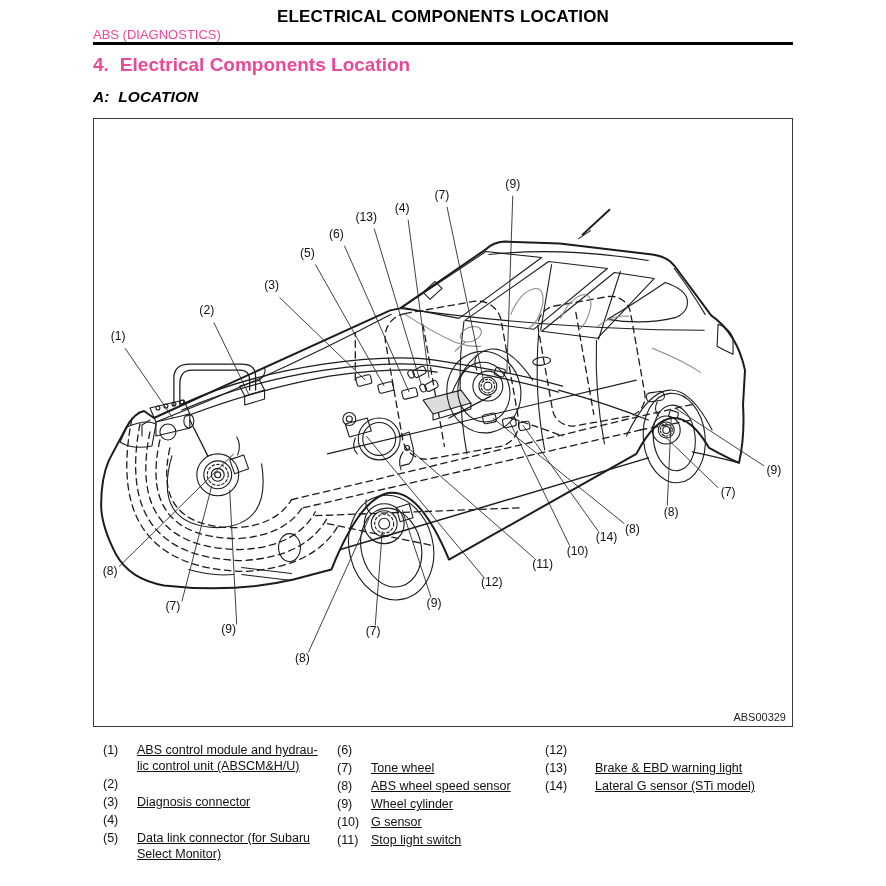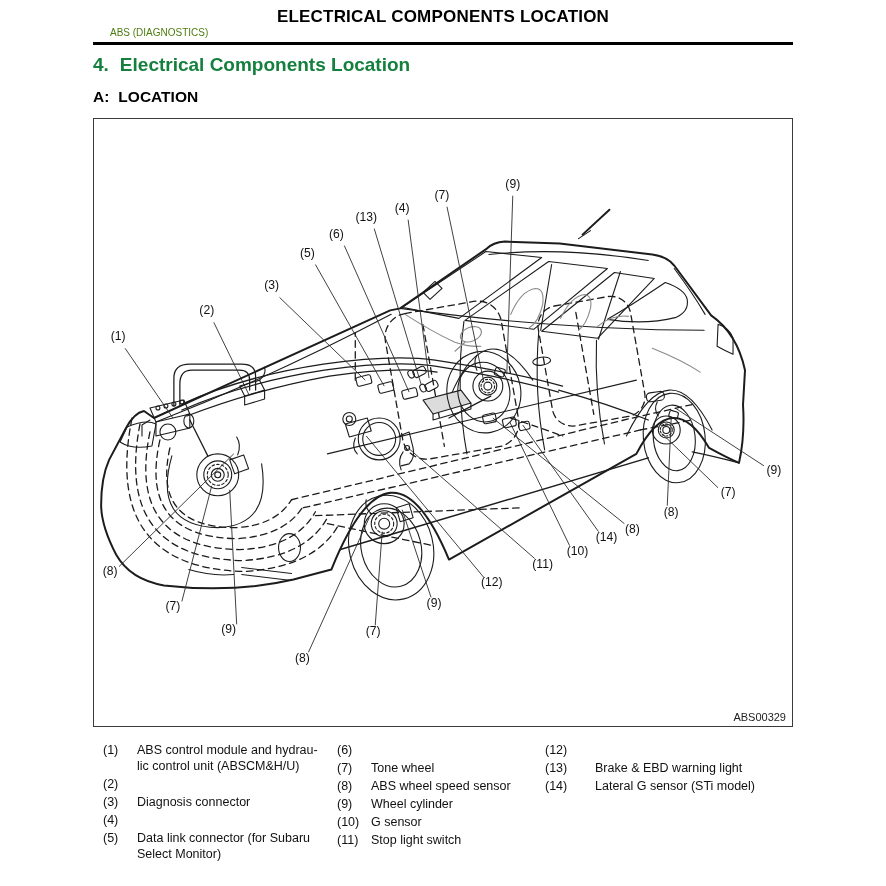--- a/index.html
+++ b/index.html
@@ -6,54 +6,54 @@
   body{
     width:886px;height:886px;position:relative;background:#ffffff;
     font-family:"Liberation Sans","DejaVu Sans",sans-serif;color:#111;
     -webkit-font-smoothing:antialiased;overflow:hidden;
   }
   .running-header{
     position:absolute;top:7px;left:0;width:886px;text-align:center;
     font-size:17px;font-weight:bold;letter-spacing:.2px;color:#000;
   }
   .running-sub{
-    position:absolute;top:27px;left:110px;font-size:10px;color:#4d7c0f;
+    position:absolute;top:27px;left:93px;font-size:13px;color:#ec4899;
   }
   .header-rule{
     position:absolute;top:42px;left:93px;width:700px;height:0;
     border-top:3px solid #000;
   }
   .section-title{
     position:absolute;top:54px;left:93px;margin:0;
-    font-size:19px;font-weight:bold;color:#15803d;
+    font-size:19px;font-weight:bold;color:#ec4899;
   }
   .section-title .num{margin-right:11px;}
   .subsection-title{
     position:absolute;top:88px;left:93px;margin:0;
-    font-size:15.5px;font-weight:bold;color:#000;
+    font-size:15.5px;font-weight:bold;color:#000;font-style:italic;
   }
   .subsection-title .num{margin-right:9px;}
   .figure{
     position:absolute;top:118px;left:93px;width:698px;height:607px;
     border:1px solid #3a3a3a;background:#fff;
   }
   .figure svg{display:block;width:100%;height:100%;}
   .figure-code{
     position:absolute;right:6px;bottom:3px;font-size:11px;color:#222;
   }
   .legend{
     position:absolute;top:742px;left:93px;width:700px;
     display:grid;grid-template-columns:244px 208px 248px;
     font-size:12.5px;line-height:16px;color:#111;
   }
   .legend-col[data-col="0"]{padding-left:10px;}
   .legend-item{display:flex;margin-bottom:2px;}
   .legend-num{flex:none;width:34px;}
   .legend-col[data-col="2"] .legend-num{width:50px;}
-  .legend-text{flex:1;}
+  .legend-text{flex:1;text-decoration:underline;}
   text.callout{
     font-family:"Liberation Sans","DejaVu Sans",sans-serif;
     font-size:12.2px;fill:#111;
   }
 </style>
 </head>
 <body>
 
 <div class="running-header">ELECTRICAL COMPONENTS LOCATION</div>
 <div class="running-sub">ABS (DIAGNOSTICS)</div>

